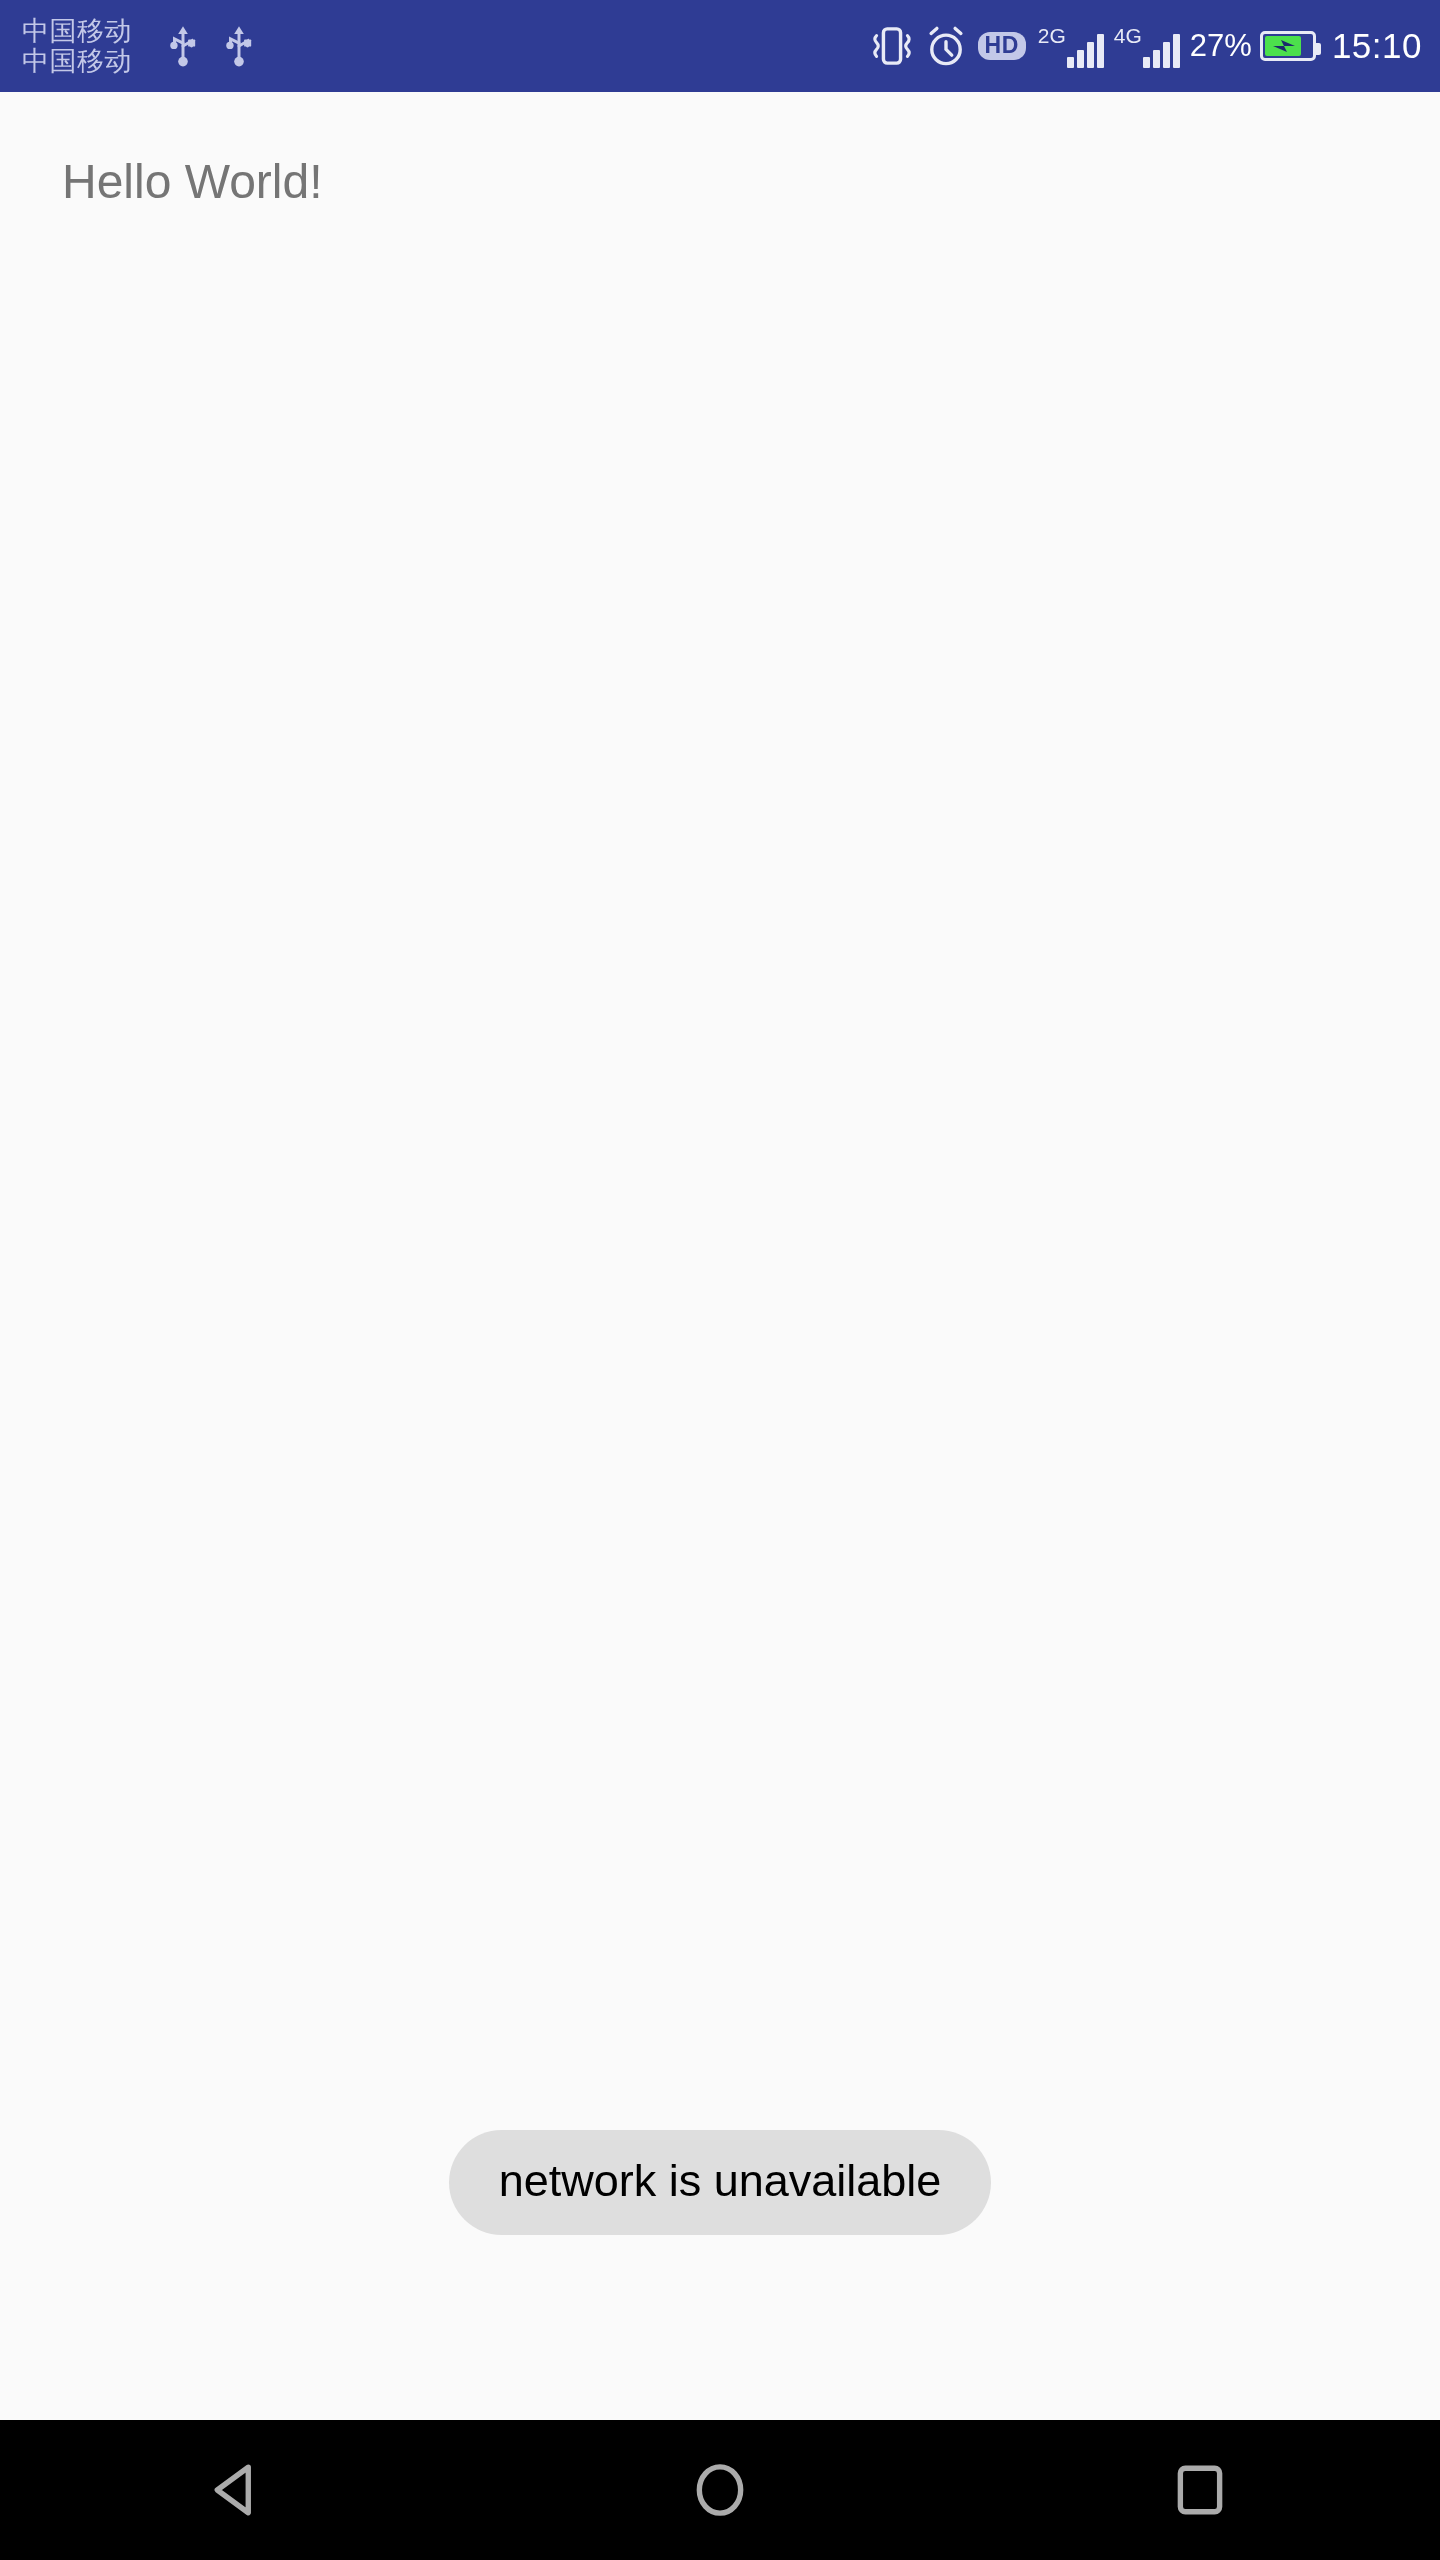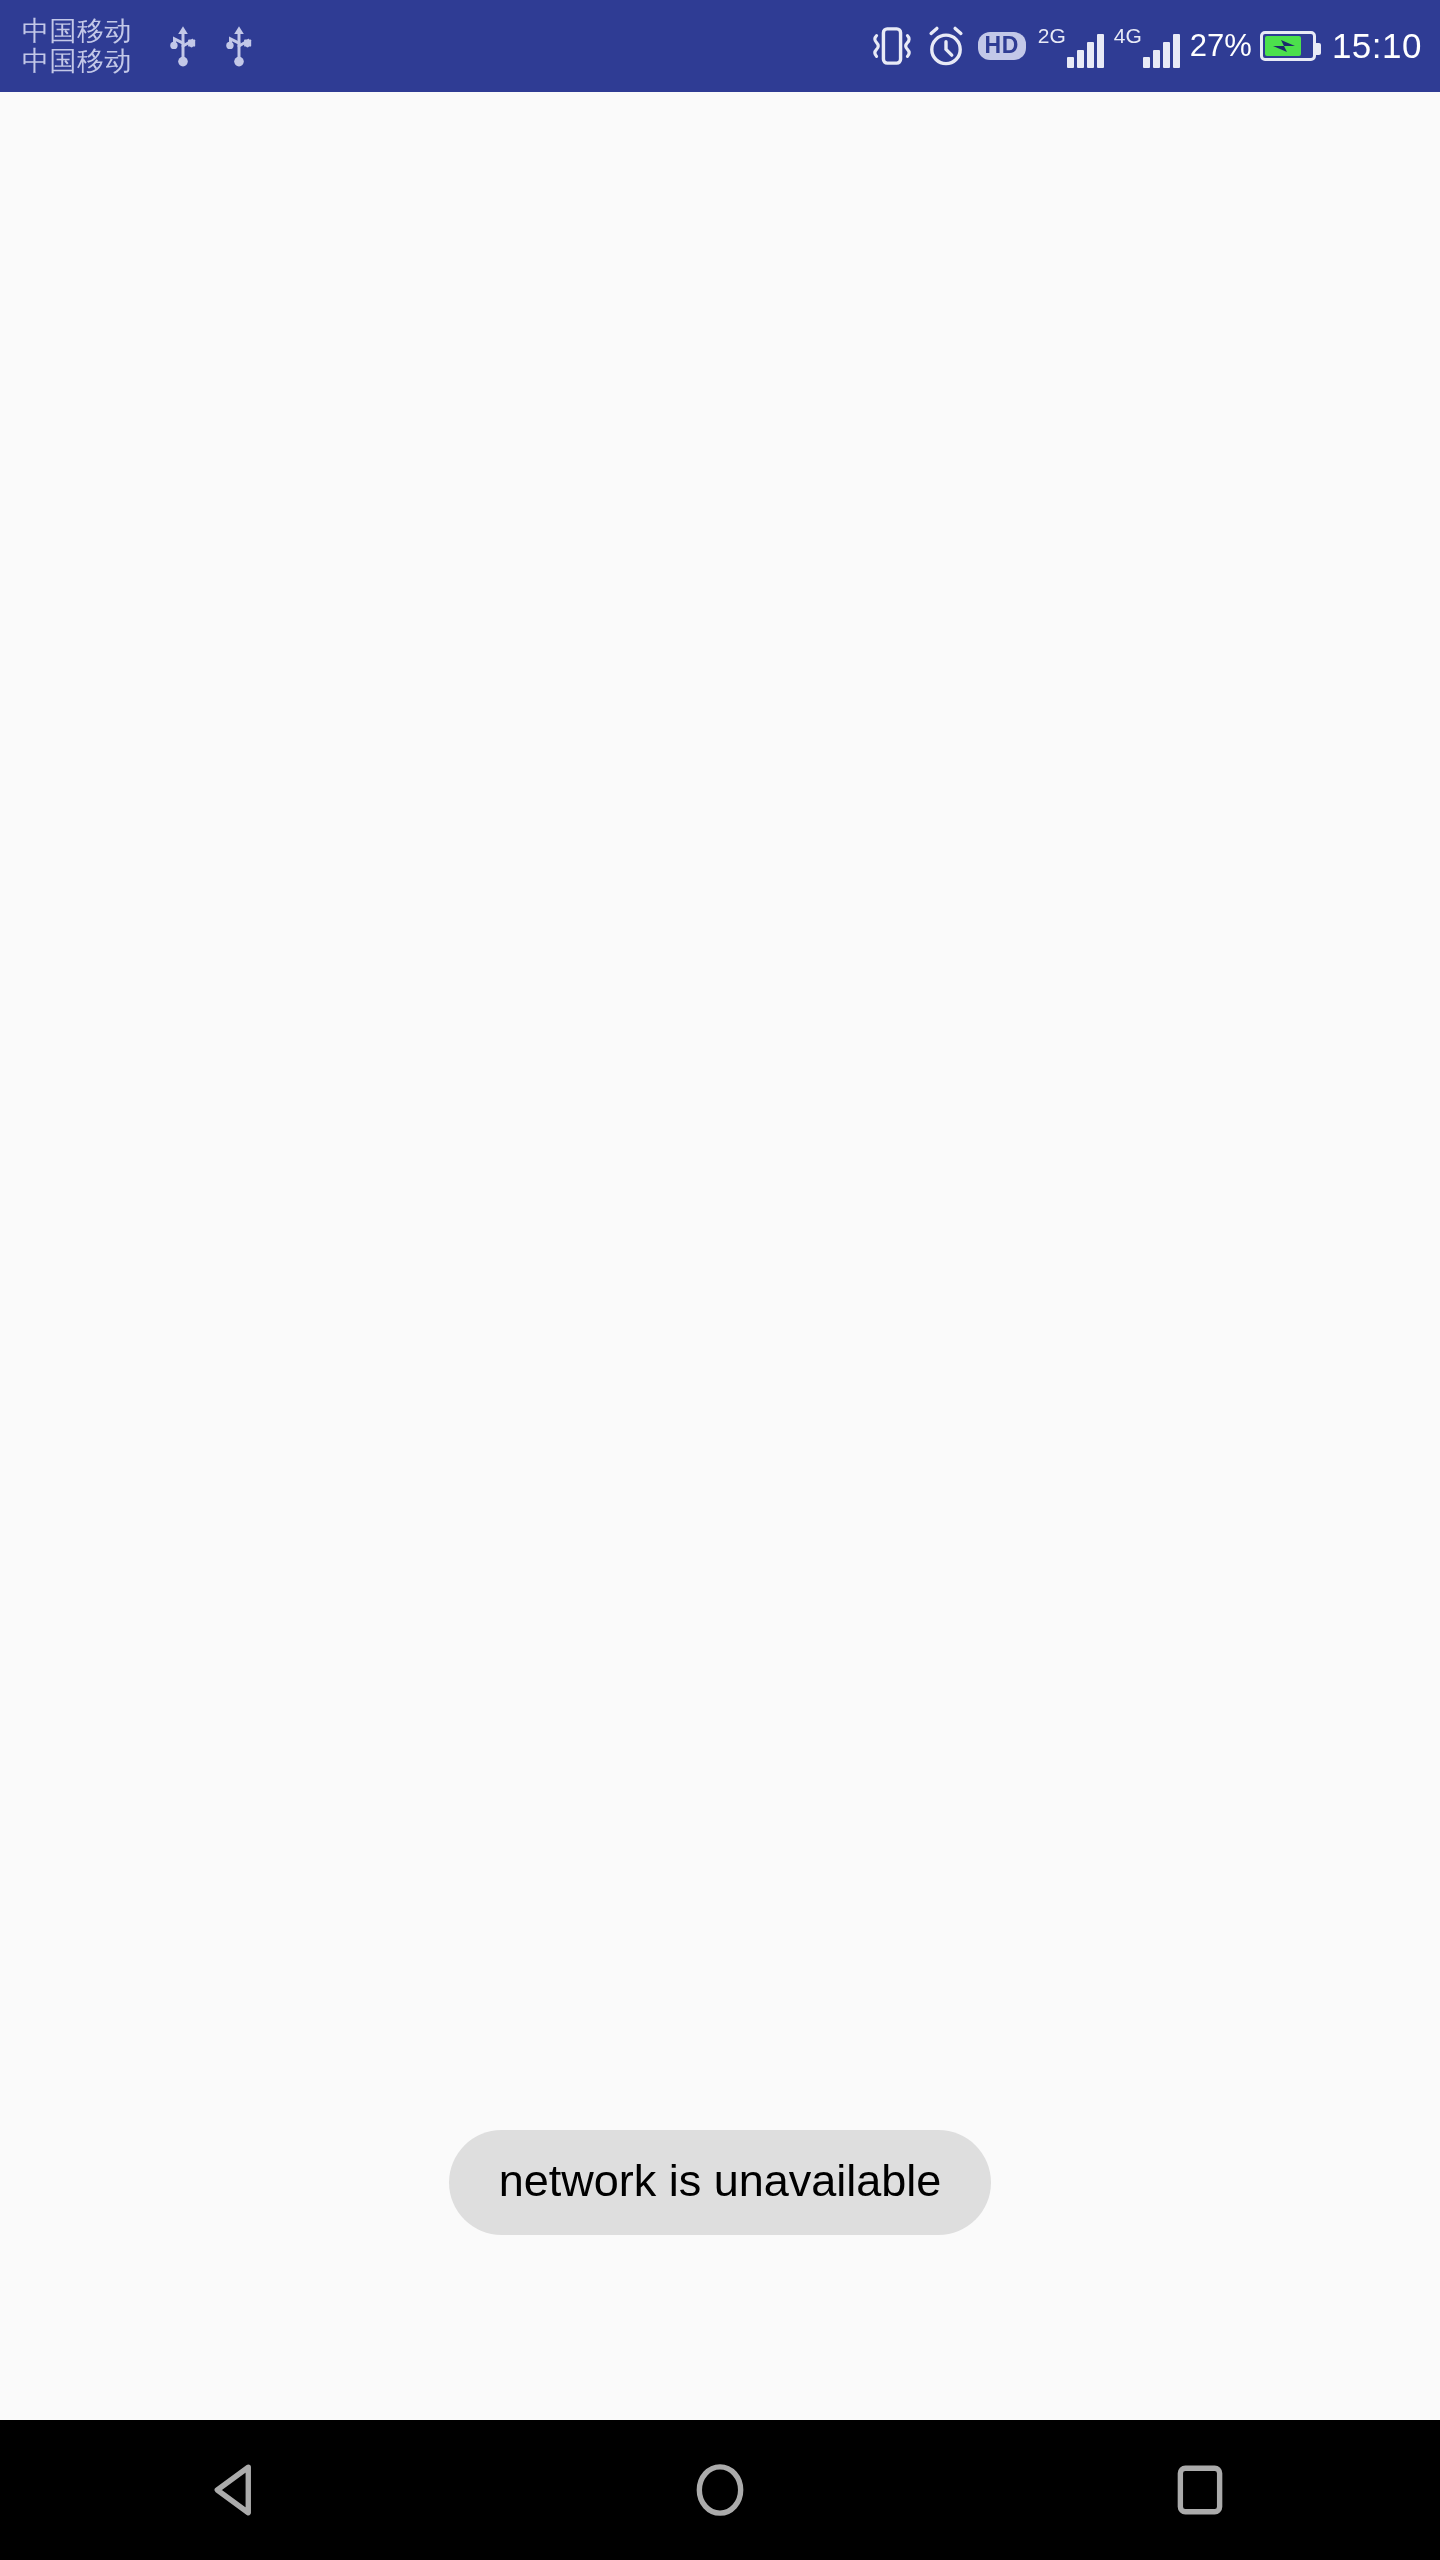--- a/index.html
+++ b/index.html
@@ -201,20 +201,21 @@
           <polygon points="2,9 13,9 10,3 24,9 13,9 16,15" fill="#1B2A6B"></polygon>
         </svg>
       </div>
 
       <span class="sb-time">15:10</span>
     </div>
   </div>
 
 
   <div class="content">
+    <div class="hello-text">Hello World!</div>
 
     <div class="toast-layer">
       <div class="toast">network is unavailable</div>
     </div>
   </div>
 
   <div class="nav-bar">
 
     <div class="nav-btn">
       <svg class="nav-ico" width="62" height="62" viewBox="0 0 30 30">

